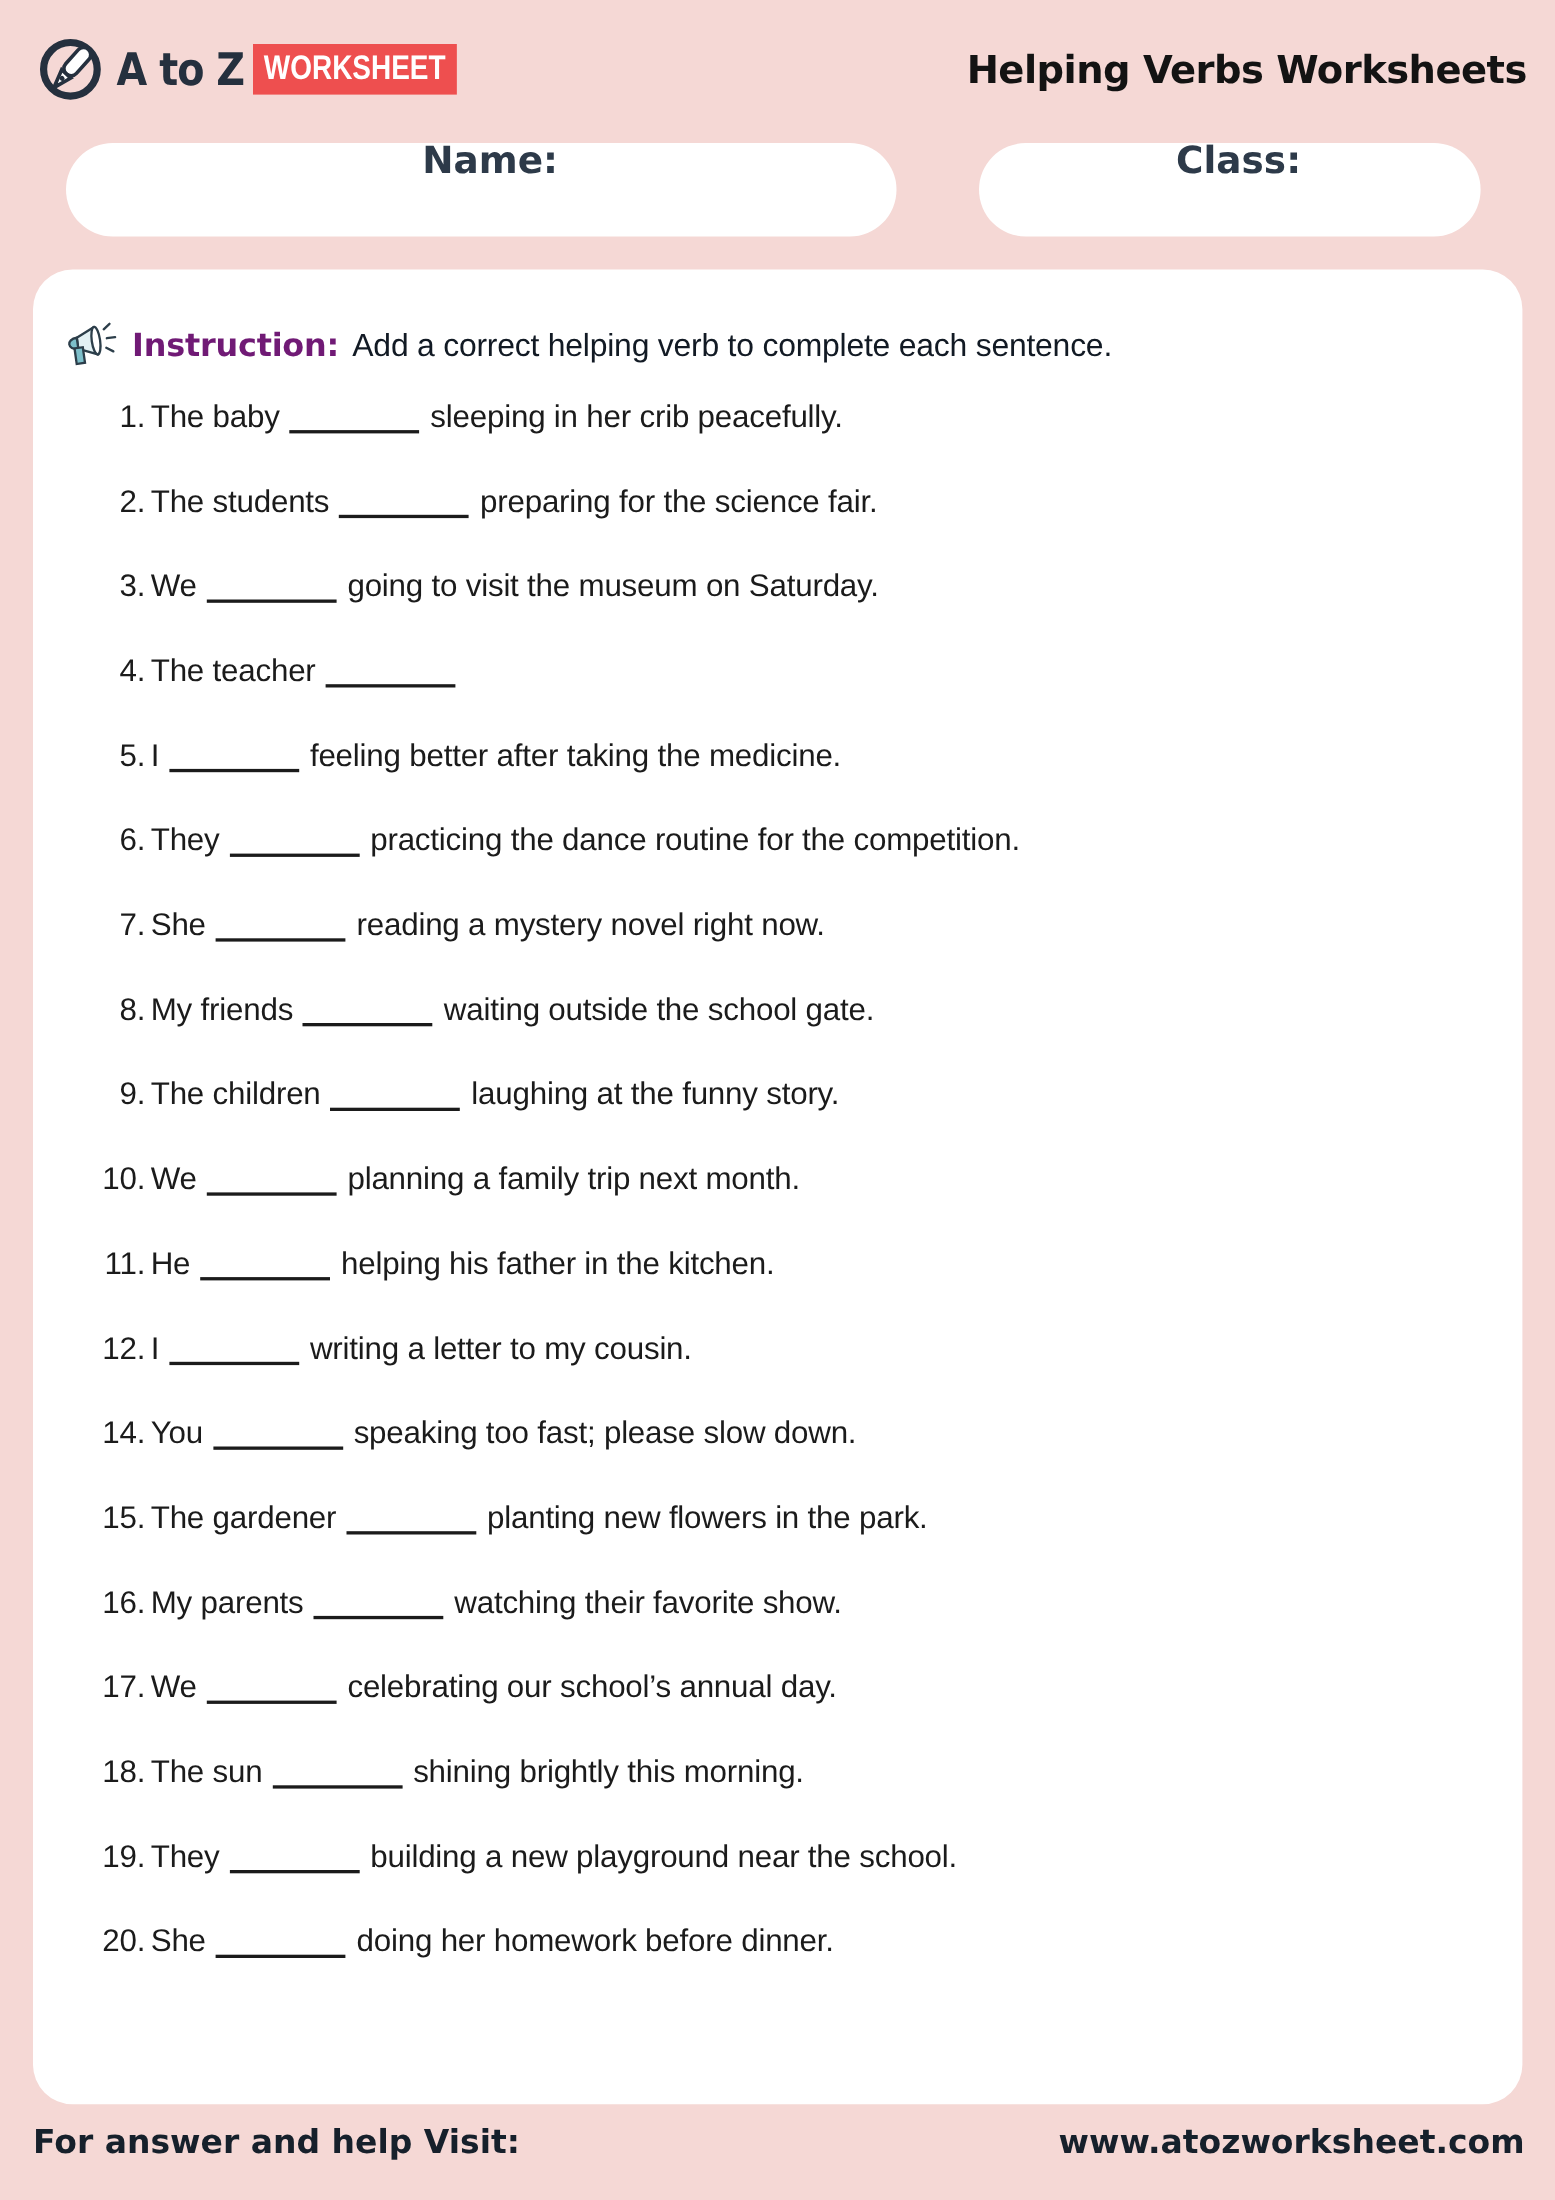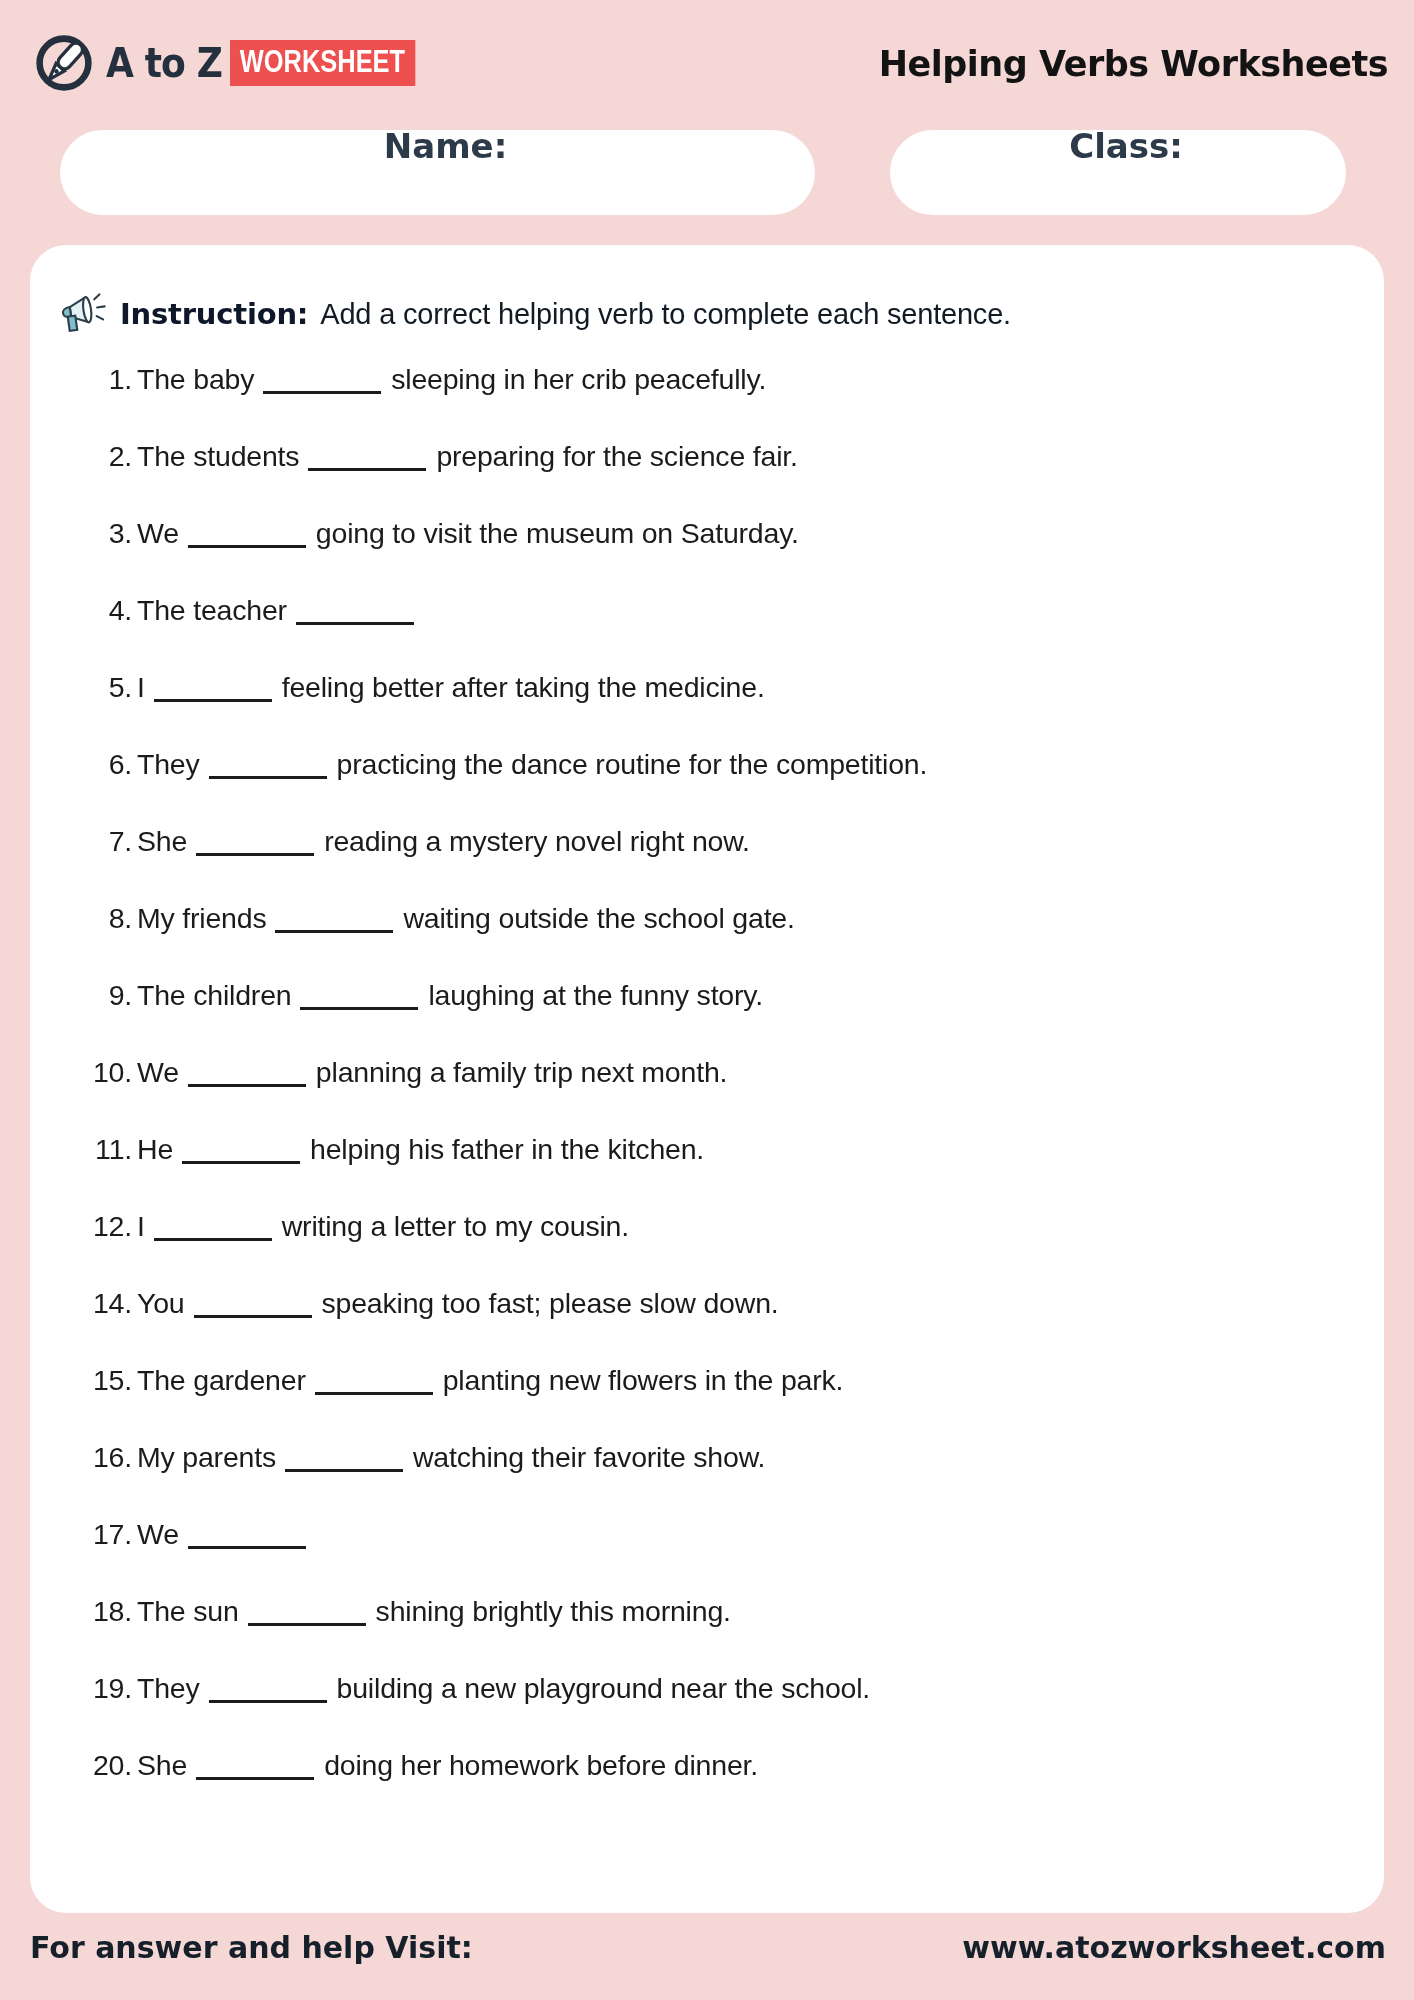--- a/index.html
+++ b/index.html
@@ -72,21 +72,21 @@
     display:flex; align-items:center;
     margin-left:24px; height:54px;
   }
   .megaphone { width:54px; height:54px; flex:0 0 auto; }
   .instruction-text {
     margin-left:12px; font-size:29px; letter-spacing:-0.2px;
     color:#121a24; white-space:nowrap;
   }
   .instruction-text .lbl {
     font-family:"DejaVu Sans", sans-serif;
-    font-weight:700; font-size:29px; color:#0f172a; margin-right:12px;
+    font-weight:700; font-size:29px; color:#701a75; margin-right:12px;
   }
 
   
   .sentence-list { margin-top:0px; }
   .sentence-row {
     height:77px; display:flex; align-items:center;
     font-size:28.5px; letter-spacing:-0.2px; color:#1b1b1b;
     white-space:nowrap;
   }
   .sentence-num {
@@ -255,20 +255,21 @@
     <span class="sentence-num">16.</span>
     <span>My parents</span>
     <span class="blank"></span>
     <span>watching their favorite show.</span>
   </div>
 
   <div class="sentence-row">
     <span class="sentence-num">17.</span>
     <span>We</span>
     <span class="blank"></span>
+    <span>celebrating our school’s annual day.</span>
   </div>
 
   <div class="sentence-row">
     <span class="sentence-num">18.</span>
     <span>The sun</span>
     <span class="blank"></span>
     <span>shining brightly this morning.</span>
   </div>
 
   <div class="sentence-row">

